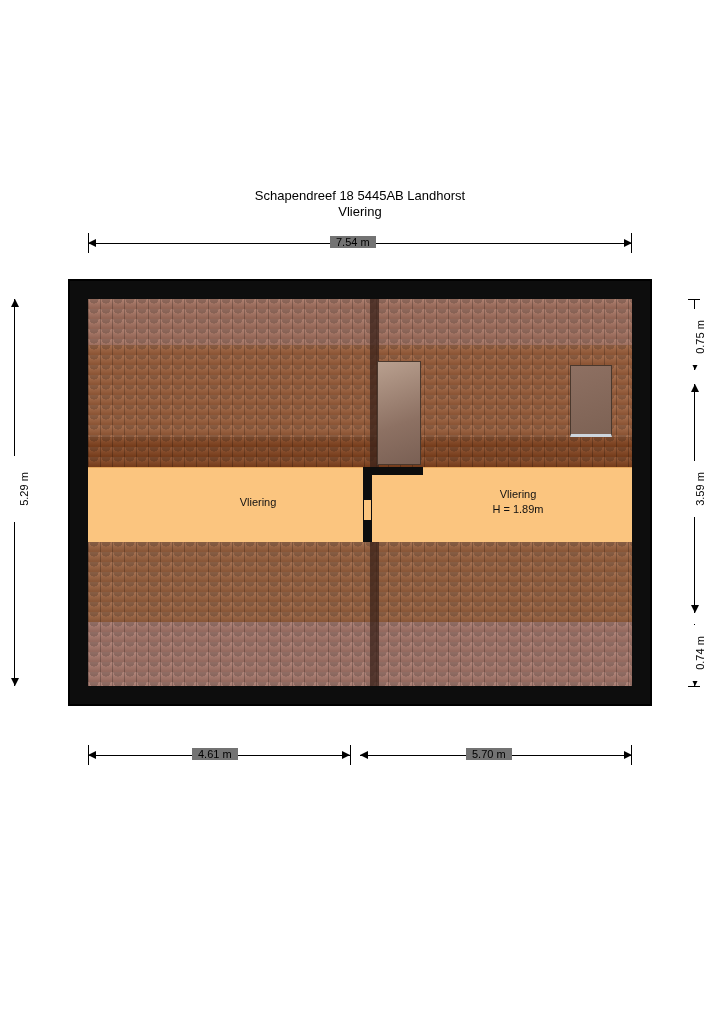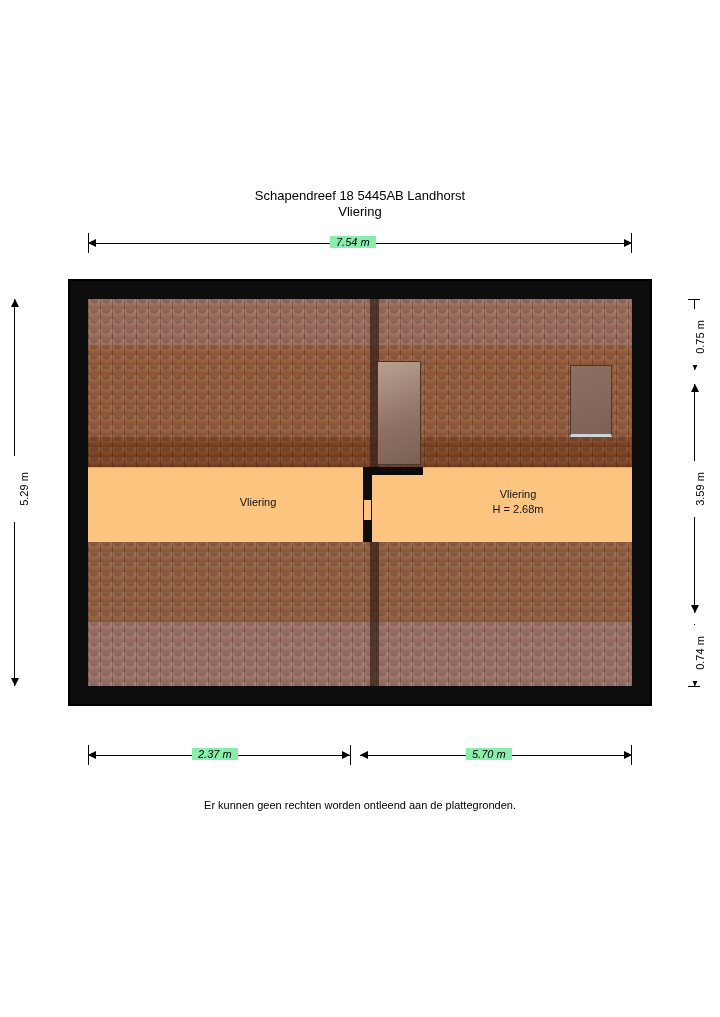--- a/index.html
+++ b/index.html
@@ -173,24 +173,23 @@
     border-top: 8px solid #000;
   }
   .tick {
     position: absolute;
     background: #000;
   }
   .dim-label {
     position: absolute;
     font-size: 11px;
     color: #000;
-    background: #86efac;
+    background: #737373;
     padding: 0 6px;
     white-space: nowrap;
-    font-style: italic;
   }
   .dim-label-v {
     position: absolute;
     font-size: 11px;
     color: #000;
     background: #fff;
     padding: 6px 0;
     white-space: nowrap;
     transform: rotate(-90deg);
     transform-origin: 50% 50%;
@@ -278,36 +277,35 @@
 
       <div class="skylight" style="left:289px; top:62px; width:44px; height:104px;"></div>
 
       <div class="skylight right" style="left:482px; top:66px; width:42px; height:72px;"></div>
 
       <div class="room-label" style="left:110px; top:196px; width:120px;">
         <div>Vliering</div>
       </div>
       <div class="room-label" style="left:370px; top:188px; width:120px;">
         <div>Vliering</div>
-        <div>H = 2.68m</div>
+        <div>H = 1.89m</div>
       </div>
 
     </div>
   </div>
 
   <div class="dim-h" style="left:88px; top:755px; width:262px;"></div>
   <div class="arrow arrow-left" style="left:88px; top:751px;"></div>
   <div class="arrow arrow-right" style="left:342px; top:751px;"></div>
   <div class="tick" style="left:88px; top:745px; width:1px; height:20px;"></div>
   <div class="tick" style="left:350px; top:745px; width:1px; height:20px;"></div>
-  <div class="dim-label" style="left:192px; top:748px;">2.37 m</div>
+  <div class="dim-label" style="left:192px; top:748px;">4.61 m</div>
 
   <div class="dim-h" style="left:360px; top:755px; width:272px;"></div>
   <div class="arrow arrow-left" style="left:360px; top:751px;"></div>
   <div class="arrow arrow-right" style="left:624px; top:751px;"></div>
   <div class="tick" style="left:631px; top:745px; width:1px; height:20px;"></div>
   <div class="dim-label" style="left:466px; top:748px;">5.70 m</div>
 
   <div class="footer">
-    <div>Er kunnen geen rechten worden ontleend aan de plattegronden.</div>
   </div>
 
 </div>
 
 </body></html>

